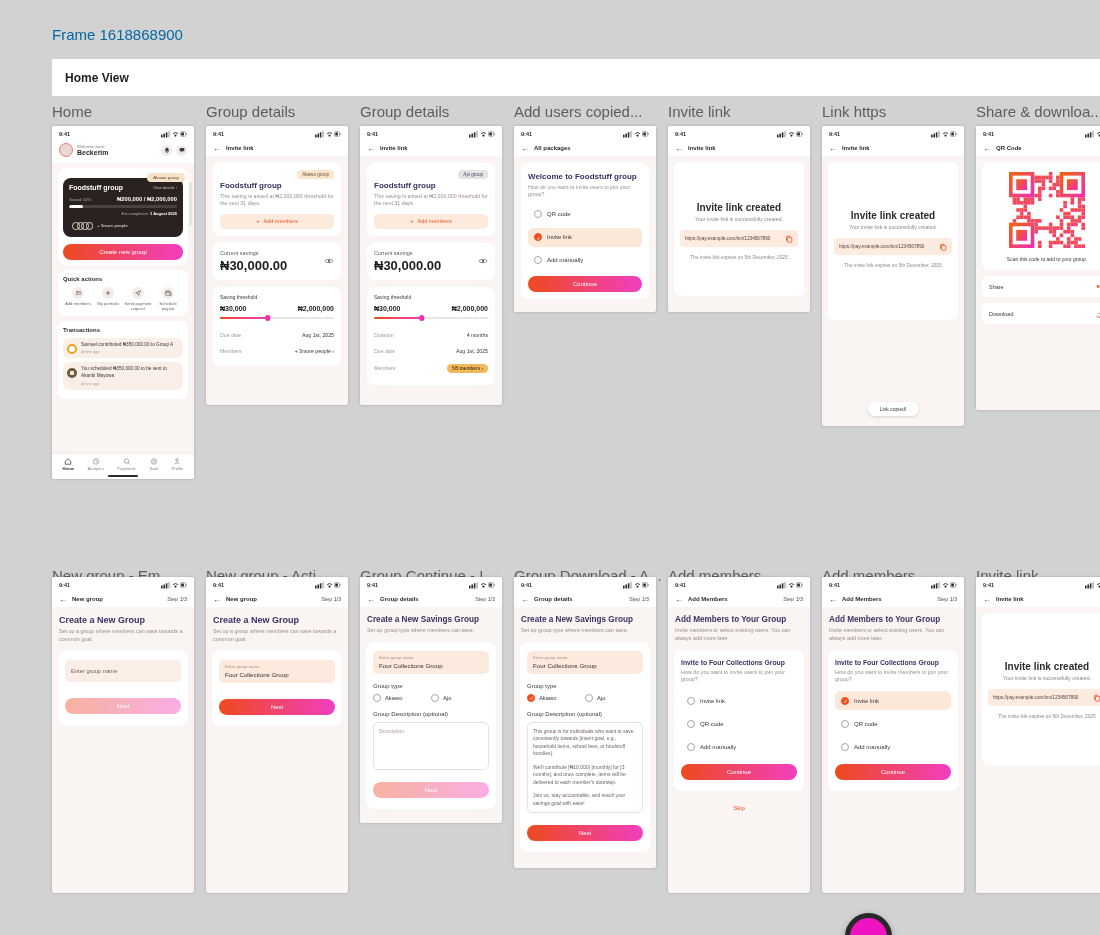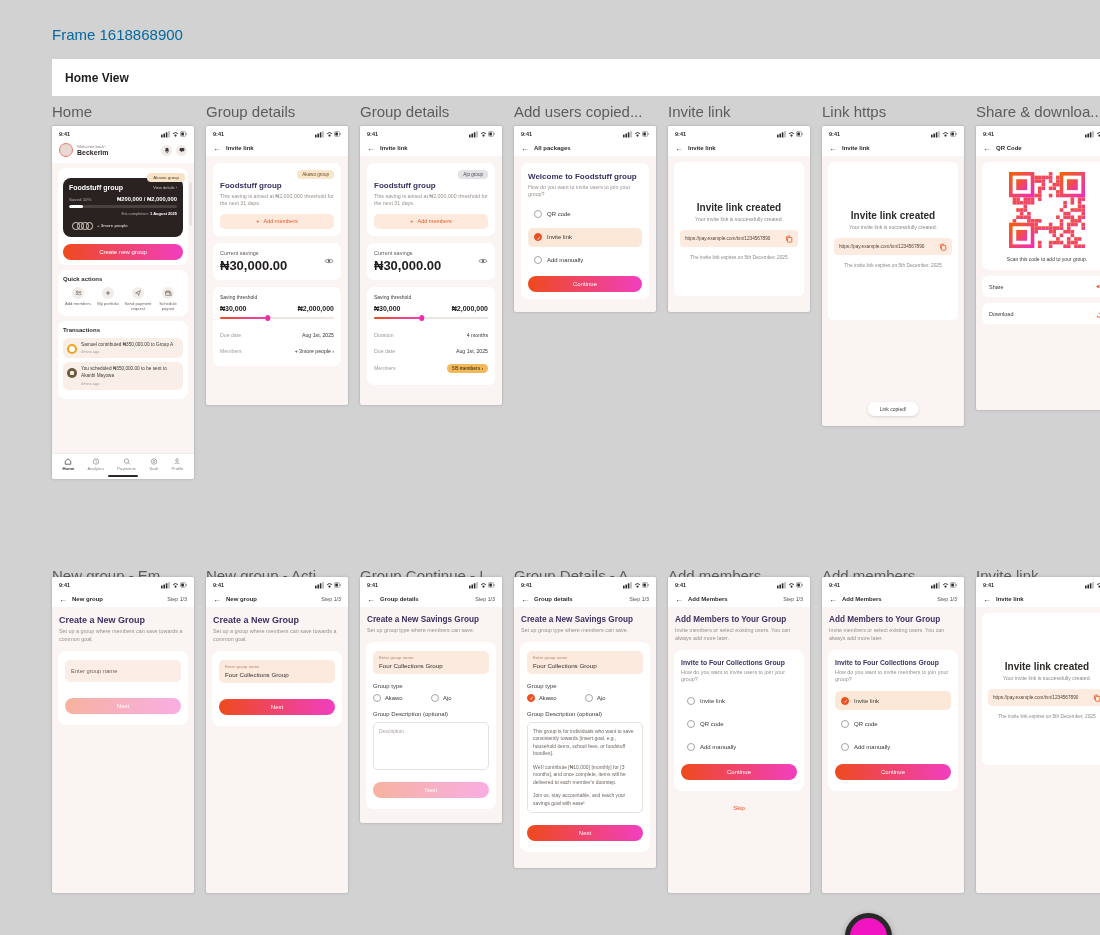--- a/index.html
+++ b/index.html
@@ -175,21 +175,21 @@
 <div class="slabel r1 c1">Home</div>
 <div class="slabel r1 c2">Group details</div>
 <div class="slabel r1 c3">Group details</div>
 <div class="slabel r1 c4">Add users copied...</div>
 <div class="slabel r1 c5">Invite link</div>
 <div class="slabel r1 c6">Link https</div>
 <div class="slabel r1 c7">Share &amp; downloa...</div>
 <div class="slabel r2 c1">New group - Em...</div>
 <div class="slabel r2 c2">New group - Acti...</div>
 <div class="slabel r2 c3">Group Continue - I...</div>
-<div class="slabel r2 c4">Group Details - A...</div>
+<div class="slabel r2 c4">Group Download - A...</div>
 <div class="slabel r2 c5">Add members</div>
 <div class="slabel r2 c6">Add members</div>
 <div class="slabel r2 c7">Invite link</div>
 
 <div class="phone r1 c1" id="ph1">
   <div class="sb">
       <span class="sb-time">9:41</span>
       <svg width="26" height="8" viewBox="0 0 26 8">
         <rect x="0" y="4.6" width="1.6" height="3" rx="0.4" fill="#2f2b2a"></rect>
         <rect x="2.4" y="3.4" width="1.6" height="4.2" rx="0.4" fill="#2f2b2a"></rect>

